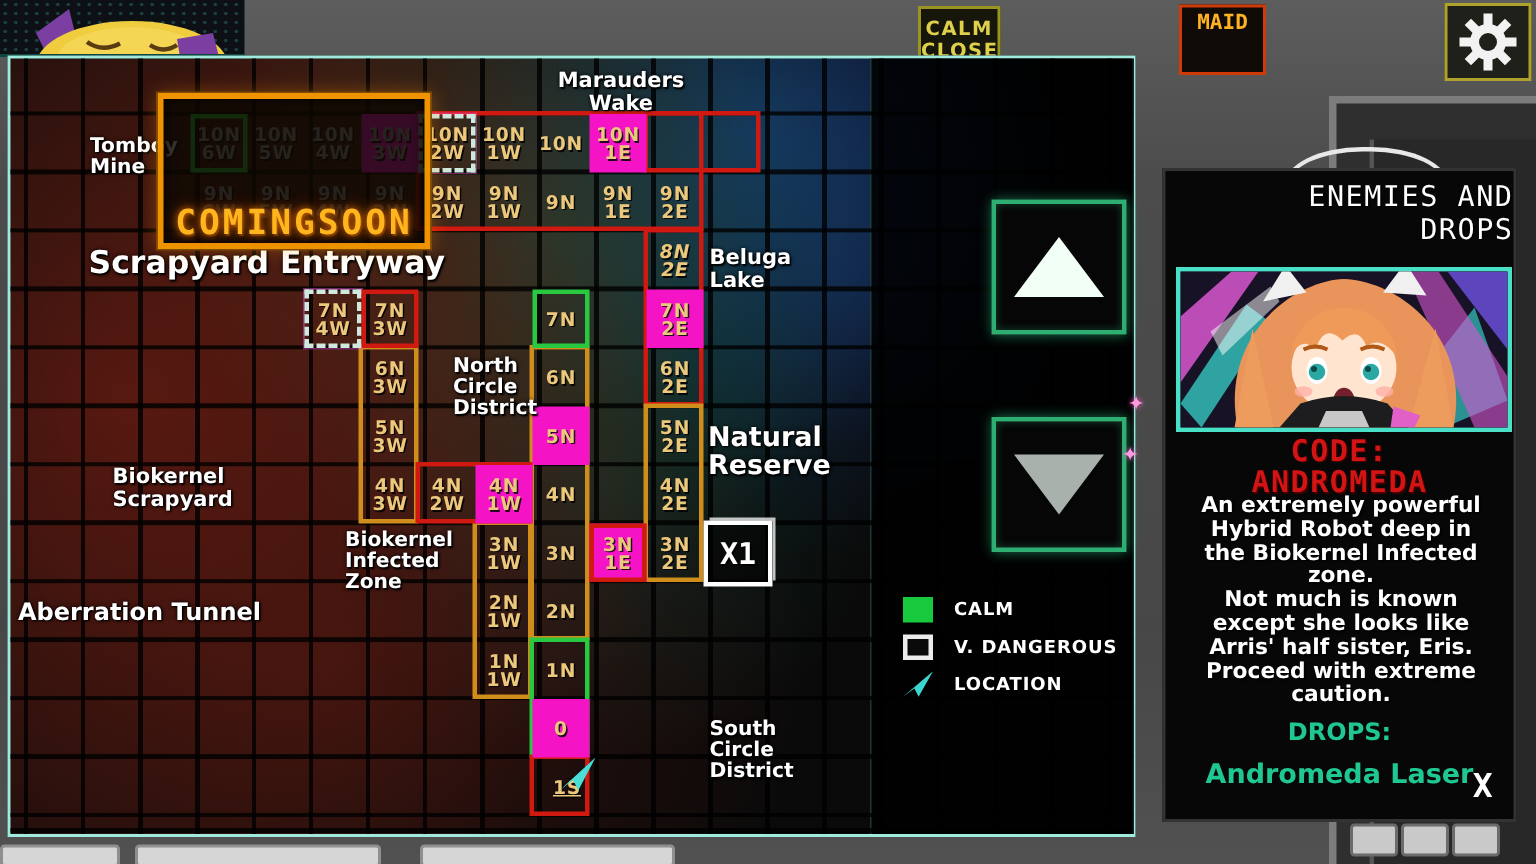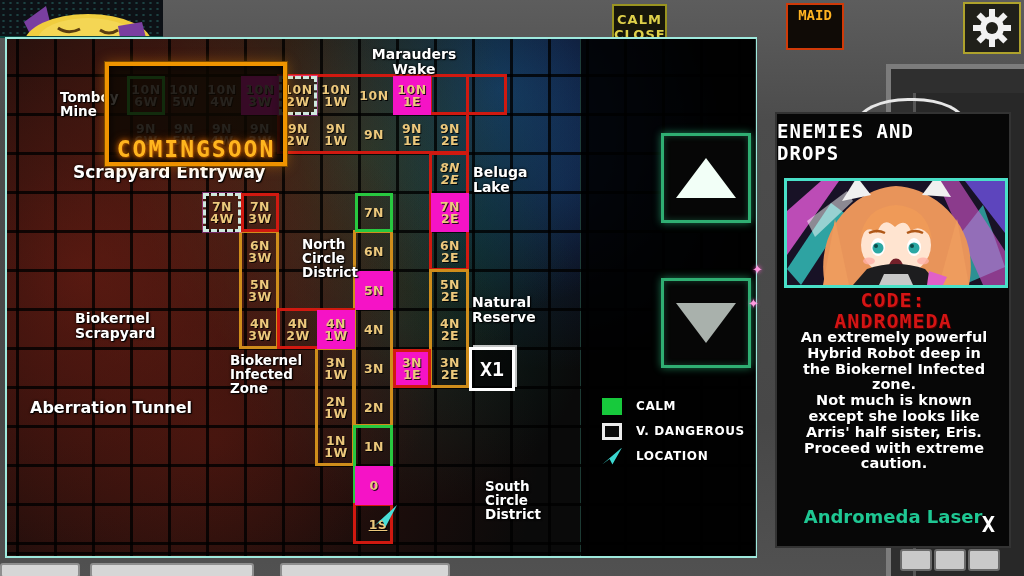--- a/index.html
+++ b/index.html
@@ -89,21 +89,21 @@
   .sw-dangerous{background:#e31010;}
   .sw-vdangerous{background:#0a0a0a;border:3px solid #ececec;width:14px;height:11px;}
   .sw-checkpoint{background:transparent;border:5px solid #d816d8;border-right:0;width:13px;height:7px;}
   .sw-location{background:#3bd6cf;clip-path:polygon(0 100%,100% 0,52% 100%,38% 68%);}
   .legend-row .lbl{color:#fff;font-weight:bold;font-size:12px;letter-spacing:.6px;text-shadow:1px 1px 0 #000;}
 
   
   #panel{left:775px;top:112px;width:236px;height:436px;background:#070707;border:2px solid #333;box-sizing:border-box;z-index:4;}
   #panel-arc{left:856px;top:98px;width:104px;height:26px;border:3px solid #e8e8e8;border-bottom:none;
     border-radius:52px 52px 0 0/26px 26px 0 0;z-index:4;}
-  #panel-title{position:absolute;left:0;top:6px;width:100%;text-align:left;color:#fff;font-weight:700;
+  #panel-title{position:absolute;left:0;top:6px;width:100%;text-align:right;color:#fff;font-weight:400;
     font-family:"DejaVu Sans Mono",monospace;font-size:19px;line-height:22px;letter-spacing:1px;text-shadow:1px 1px 0 #000;}
   #enemy-frame{position:absolute;left:7px;top:64px;width:218px;height:104px;border:3px solid #49e0c8;background:#101018;box-sizing:content-box;}
   #panel-code{position:absolute;left:0;top:176px;width:100%;text-align:center;color:#d31414;font-weight:900;
     font-family:"DejaVu Sans Mono",monospace;font-size:20px;line-height:21px;letter-spacing:1px;text-shadow:1px 1px 0 #400;}
   #panel-desc{position:absolute;left:6px;top:216px;width:222px;text-align:center;color:#fff;font-weight:bold;
     font-size:14.5px;line-height:15.8px;text-shadow:1px 1px 1px #000;}
   #panel-drops{position:absolute;left:0;top:364px;width:100%;text-align:center;color:#1fc793;font-weight:bold;font-size:16px;}
   #panel-drop-item{position:absolute;left:0;top:392px;width:100%;text-align:center;color:#1fc793;font-weight:bold;font-size:18px;}
   #panel-x{position:absolute;right:14px;top:398px;color:#fff;font-weight:900;font-size:22px;font-family:"DejaVu Sans Mono",monospace;}
 </style>
@@ -337,35 +337,35 @@
         </div>
         <div class="cell " style="left: 352px; top: 466px; text-decoration: underline;">
           <span>1S</span>
         </div>
       </div>
     <div id="map-labels">
         <div class="map-label" style="left: 352px; top: 8px; font-size: 14px; text-align: center; width: 110px;">Marauders
 Wake</div>
         <div class="map-label" style="left: 53px; top: 51px; font-size: 13.5px;">Tomboy
 Mine</div>
-        <div class="map-label" style="left: 52px; top: 125px; font-size: 17px; margin-left: 14px;">Scrapyard Entryway</div>
+        <div class="map-label" style="left: 52px; top: 125px; font-size: 21px;">Scrapyard Entryway</div>
         <div class="map-label" style="left: 466px; top: 126px; font-size: 14px;">Beluga
 Lake</div>
         <div class="map-label" style="left: 295px; top: 198px; font-size: 13.5px;">North
 Circle
 District</div>
-        <div class="map-label" style="left: 465px; top: 256px; font-size: 14px;">Natural
+        <div class="map-label" style="left: 465px; top: 244px; font-size: 18px;">Natural
 Reserve</div>
         <div class="map-label" style="left: 68px; top: 272px; font-size: 14px;">Biokernel
 Scrapyard</div>
         <div class="map-label" style="left: 223px; top: 314px; font-size: 13.5px;">Biokernel
 Infected
 Zone</div>
-        <div class="map-label" style="left: 5px; top: 361px; font-size: 16px; margin-left: 18px;">Aberration Tunnel</div>
-        <div class="map-label" style="left: 466px; top: 440px; font-size: 13.5px; padding-left: 12px;">South
+        <div class="map-label" style="left: 5px; top: 361px; font-size: 16px;">Aberration Tunnel</div>
+        <div class="map-label" style="left: 466px; top: 440px; font-size: 13.5px;">South
 Circle
 District</div>
       </div>
 
     <div class="abs" id="coming-soon">
       <div>COMING</div>
       <div>SOON</div>
     </div>
 
     <div class="abs" id="x1-marker">
@@ -444,17 +444,18 @@
         <div>Not much is known</div>
         <div>except she looks like</div>
         <div>Arris' half sister, Eris.</div>
         <div>Proceed with extreme</div>
         <div>caution.</div>
       </div>
     <div id="panel-code">
       <div>CODE:</div>
       <div>ANDROMEDA</div>
     </div>
+    <div id="panel-drops">DROPS:</div>
     <div id="panel-drop-item">Andromeda Laser</div>
     <div id="panel-x">X</div>
   </div>
 
 </div>
 
 </body></html>

